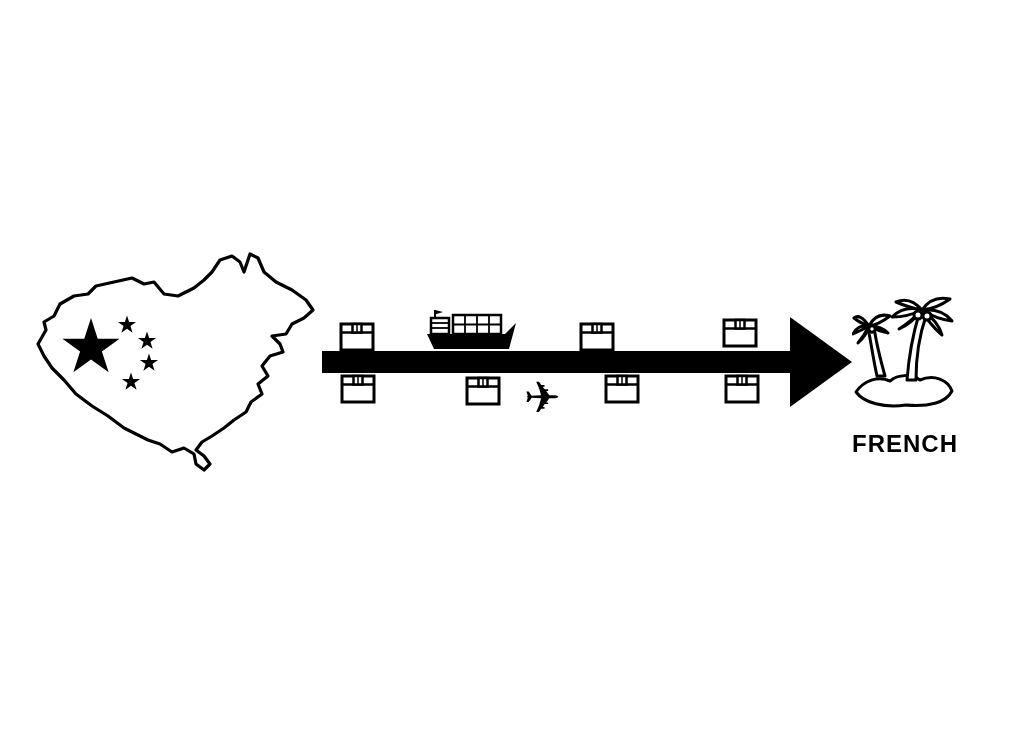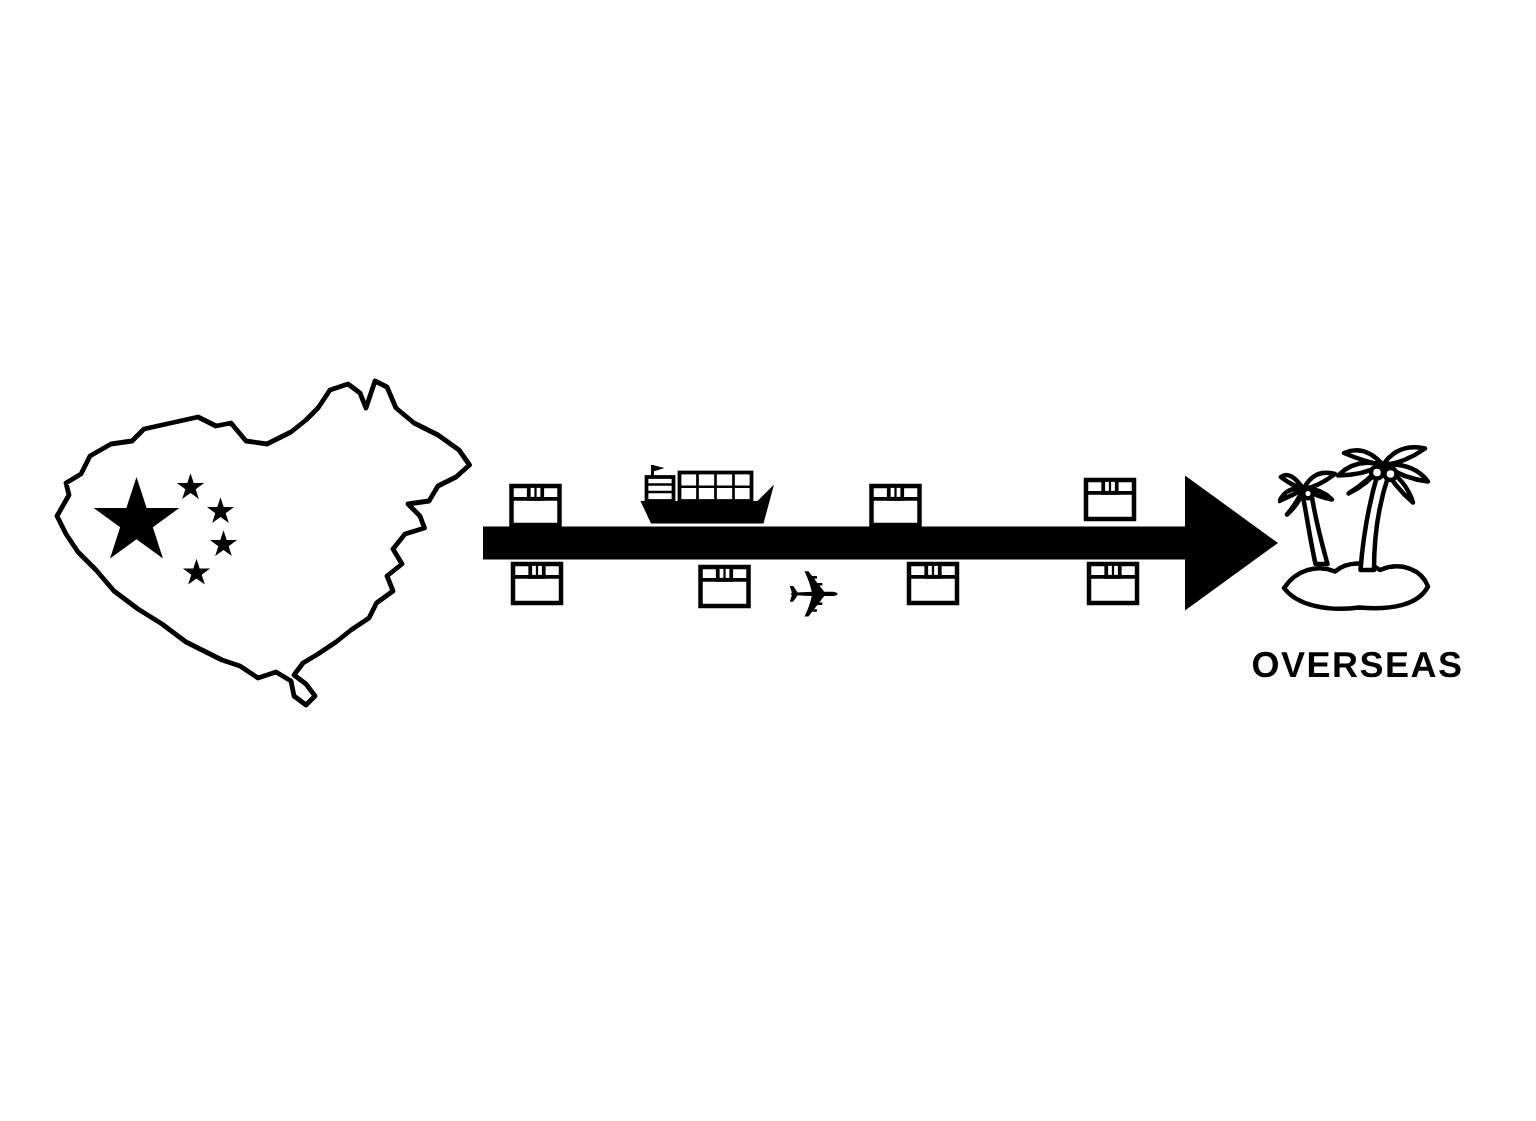--- a/index.html
+++ b/index.html
@@ -123,16 +123,16 @@
       <path d="M70,14 Q90,12 100,25 Q84,23 70,14 Z"></path>
       <path d="M70,14 Q52,9 40,21 Q56,21 70,14 Z"></path>
       <path d="M70,14 Q86,25 90,39 Q77,28 70,14 Z"></path>
       <path d="M70,14 Q58,26 47,33 Q60,27 70,14 Z"></path>
       <circle cx="66" cy="19" r="4"></circle>
       <circle cx="75" cy="20" r="4"></circle>
     </g>
   </svg>
 
   <div class="abs dest-label" style="left:817px;top:431px;">
-    <div>OVERSEAS</div>
+    <div>FRENCH</div>
   </div>
 
 </div>
 
 </body></html>

